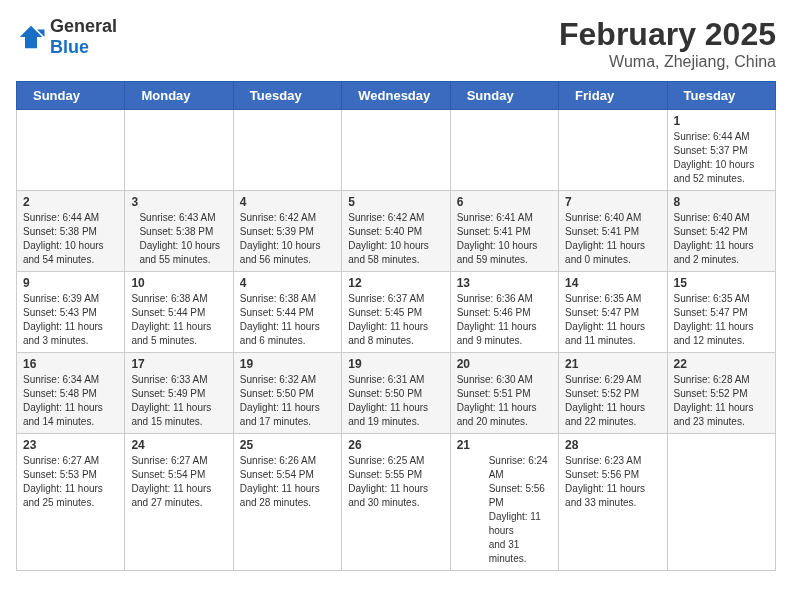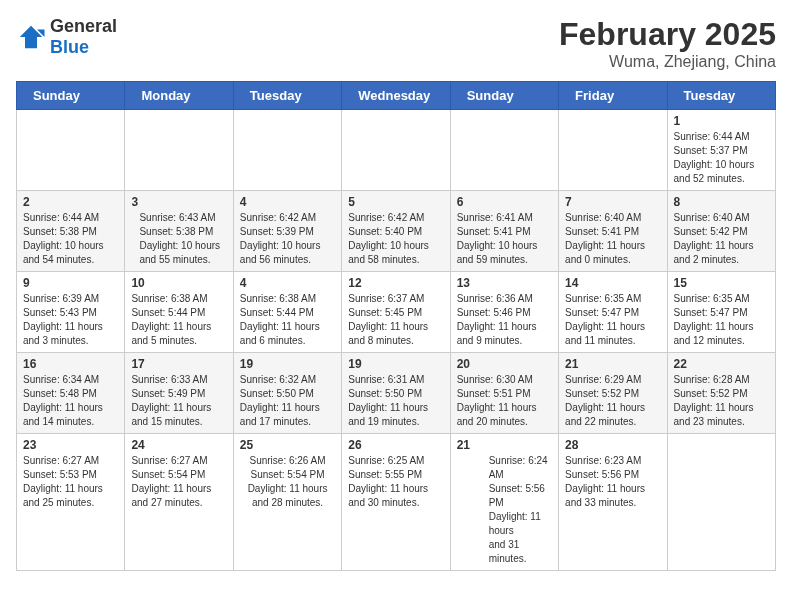--- a/index.html
+++ b/index.html
@@ -298,21 +298,21 @@
         </td>
         <td>
           <div class="day-num">24</div>
           <div class="day-info" style="white-space: pre-line;">Sunrise: 6:27 AM
 Sunset: 5:54 PM
 Daylight: 11 hours
 and 27 minutes.</div>
         </td>
         <td>
           <div class="day-num">25</div>
-          <div class="day-info" style="white-space: pre-line; text-align: center;">Sunrise: 6:26 AM
+          <div class="day-info" style="white-space: pre-line;">Sunrise: 6:26 AM
 Sunset: 5:54 PM
 Daylight: 11 hours
 and 28 minutes.</div>
         </td>
         <td>
           <div class="day-num">26</div>
           <div class="day-info" style="white-space: pre-line;">Sunrise: 6:25 AM
 Sunset: 5:55 PM
 Daylight: 11 hours
 and 30 minutes.</div>

